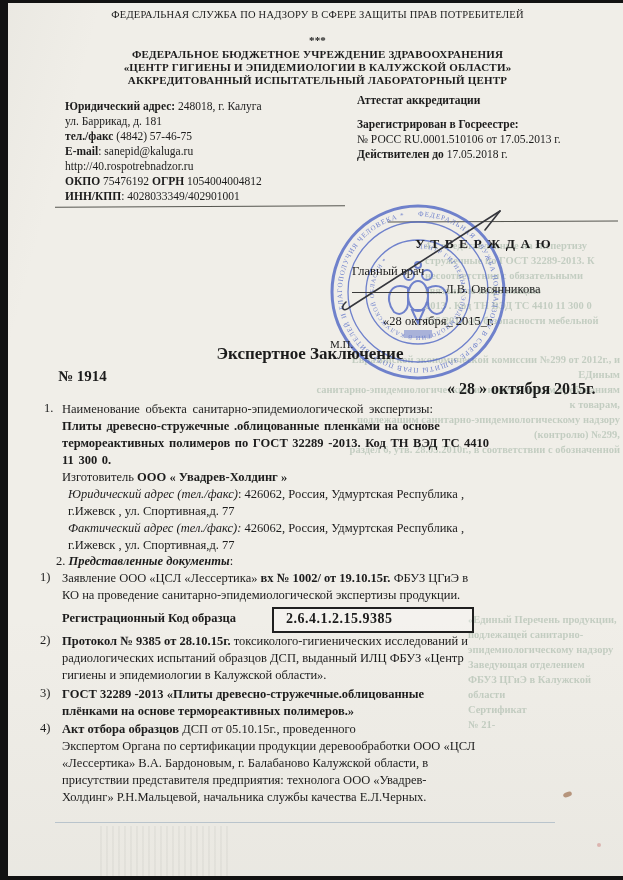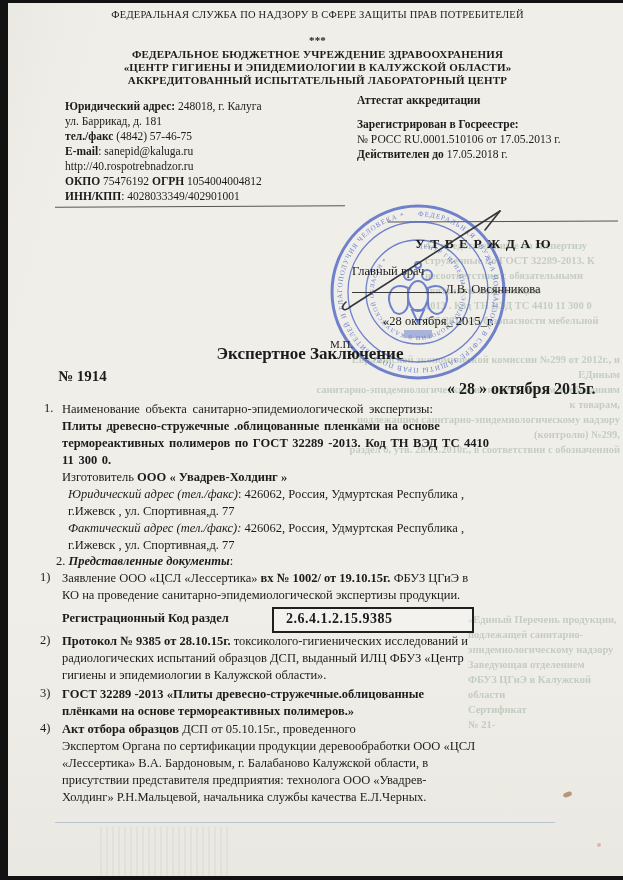--- a/index.html
+++ b/index.html
@@ -138,21 +138,21 @@
   <div class="abs body-txt" style="left:62px;top:418px;width:552px;word-spacing:1.5px;"><span class="b">Плиты древесно-стружечные .облицованные пленками на основе</span><br><span class="b">термореактивных полимеров  по  ГОСТ 32289 -2013. Код ТН ВЭД ТС 4410</span><br><span class="b">11 300 0.</span></div>
   <div class="abs body-txt" style="left:62px;top:469px;width:548px;"><span>Изготовитель    </span><span class="b">ООО « Увадрев-Холдинг »</span></div>
   <div class="abs body-txt" style="left:68px;top:486px;width:545px;"><span class="i">Юридический адрес (тел./факс)</span><span>: 426062, Россия, Удмуртская Республика ,</span><br><span>г.Ижевск , ул. Спортивная,д. 77</span></div>
   <div class="abs body-txt" style="left:68px;top:520px;width:545px;"><span class="i">Фактический адрес (тел./факс):</span><span> 426062, Россия, Удмуртская Республика ,</span><br><span>г.Ижевск , ул. Спортивная,д. 77</span></div>
 
   <div class="abs body-txt" style="left:56px;top:553px;width:548px;"><span>2. </span><span class="b i">Представленные документы</span><span>:</span></div>
 
   <div class="abs marker" style="left:40px;top:570px;">1)</div>
   <div class="abs body-txt" style="left:62px;top:570px;width:548px;"><span>Заявление  ООО «ЦСЛ «Лессертика»  </span><span class="b">вх № 1002/ от 19.10.15г.</span><span> ФБУЗ   ЦГиЭ в</span><br><span>КО на проведение     санитарно-эпидемиологической экспертизы продукции.</span></div>
 
-  <div class="abs body-txt b" style="left:62px;top:610px;">Регистрационный Код раздел</div>
+  <div class="abs body-txt b" style="left:62px;top:610px;">Регистрационный Код образца</div>
   <div class="abs regbox" style="left:272px;top:607px;width:198px;height:22px;">
     <span class="b" style="display:block;padding:2px 0 0 12px;font-size:14px;letter-spacing:.5px;">2.6.4.1.2.15.9385</span>
   </div>
 
   <div class="abs marker" style="left:40px;top:633px;">2)</div>
   <div class="abs body-txt" style="left:62px;top:633px;width:548px;"><span class="b">Протокол № 9385 от 28.10.15г.</span><span> токсиколого-гигиенических исследований   и</span><br><span>радиологических испытаний образцов ДСП, выданный ИЛЦ  ФБУЗ «Центр</span><br><span>гигиены и эпидемиологии в Калужской области».</span></div>
 
   <div class="abs marker" style="left:40px;top:686px;">3)</div>
   <div class="abs body-txt" style="left:62px;top:686px;width:548px;"><span class="b">ГОСТ 32289 -2013 «Плиты древесно-стружечные.облицованные</span><br><span class="b">плёнками на основе термореактивных полимеров.»</span></div>
 

